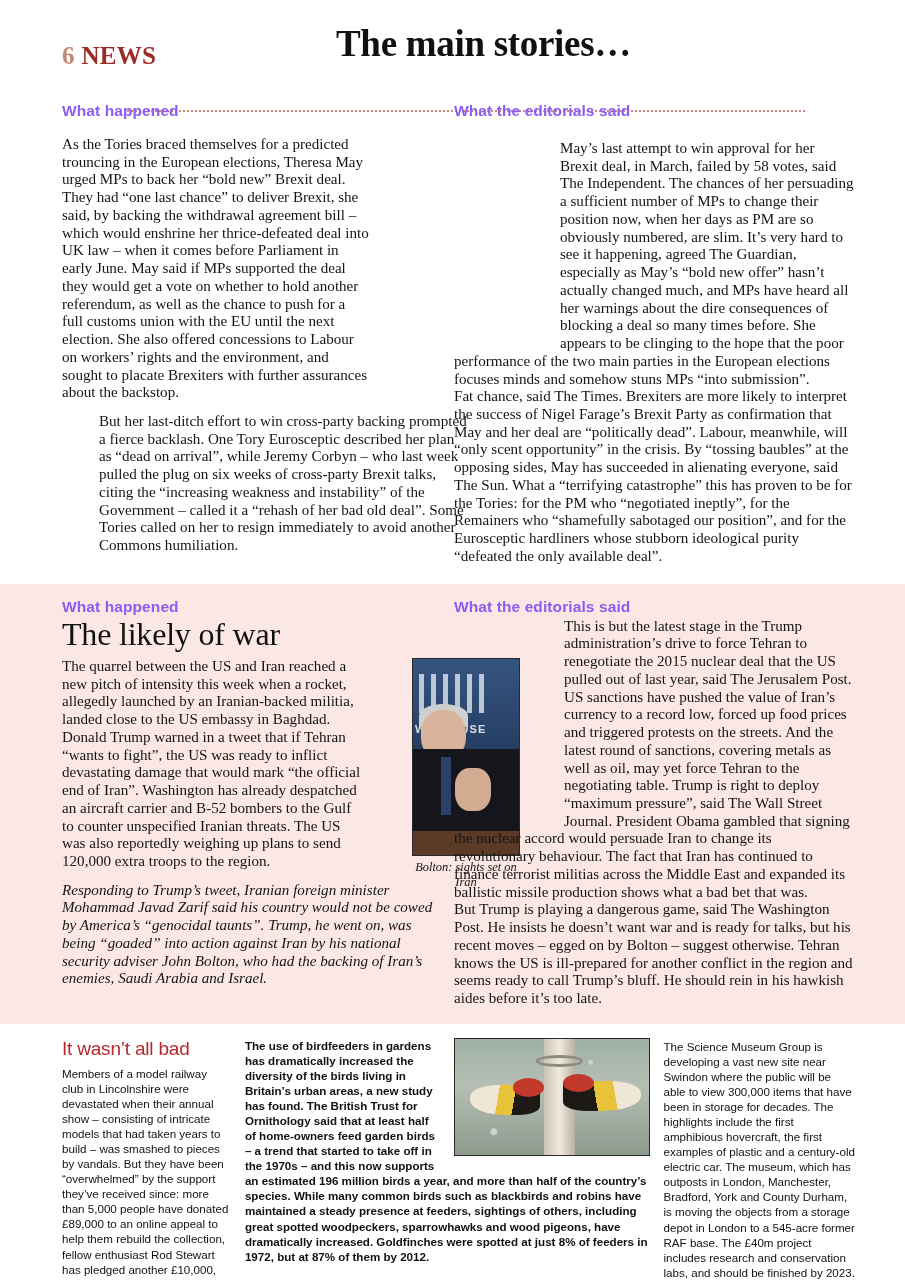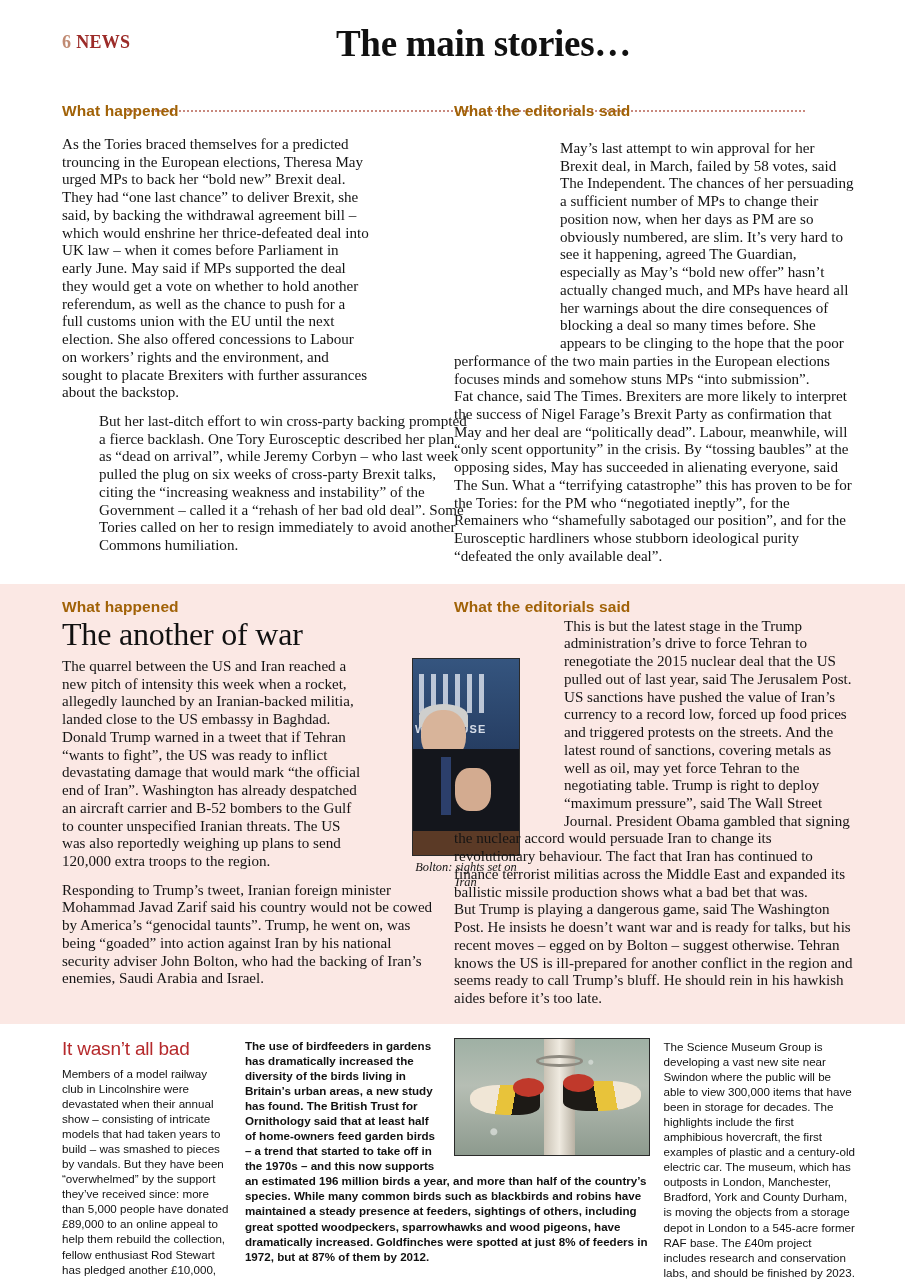--- a/index.html
+++ b/index.html
@@ -17,23 +17,23 @@
   .page { position: relative; width: 905px; height: 1280px; padding: 0; }
 
   
   .masthead {
     position: relative;
     height: 62px;
     margin: 26px 50px 0 62px;
   }
   .folio {
     position: absolute;
-    left: 0; top: 6px;
-    font-family: "Liberation Serif", serif;
-    font-size: 18px;
+    left: 0; top: 16px;
+    font-family: "Liberation Serif", serif;
+    font-size: 25px;
     font-weight: bold;
     letter-spacing: 0.3px;
     color: #9c2b28;
   }
   .folio .num { color: #c08a72; }
   .masthead-title {
     position: absolute;
     left: 8px; right: 0; top: -4px;
     text-align: center;
     font-family: "Liberation Serif", serif;
@@ -57,21 +57,21 @@
     display: flex;
     gap: 22px;
   }
   .col-left  { width: 370px; position: relative; }
   .col-right { width: 400px; position: relative; }
 
   .kicker {
     font-family: "Liberation Sans", sans-serif;
     font-size: 15.5px;
     font-weight: bold;
-    color: #a16207;
+    color: #8b5cf6;
     margin: 0 0 2px 0;
     letter-spacing: 0.1px;
   }
   .headline {
     font-family: "Liberation Serif", serif;
     font-size: 32px;
     font-weight: normal;
     line-height: 1.04;
     margin: 0 0 7px 0;
     letter-spacing: -0.2px;
@@ -122,21 +122,21 @@
 
   
   .band {
     background: #fbe8e4;
     margin-top: 18px;
     padding: 14px 0 16px 0;
   }
   .a2-photo { right: -88px; top: 60px; width: 108px; }
   .a2-photo .photo { width: 108px; height: 198px; }
   .a2-left-para { width: 302px; }
-  .a2-wide { width: 380px; }
+  .a2-wide { width: 380px; font-style: italic; }
   .a2-float {
     float: left;
     width: 98px;
     height: 190px;
     margin: 2px 12px 4px 0;
   }
 
   
   .bottom {
     margin: 14px 50px 0 62px;
@@ -250,21 +250,21 @@
       </div>
       <p class="body-text">Fat chance, said The Times. Brexiters are more likely to interpret the success of Nigel Farage’s Brexit Party as confirmation that May and her deal are “politically dead”. Labour, meanwhile, will “only scent opportunity” in the crisis. By “tossing baubles” at the opposing sides, May has succeeded in alienating everyone, said The Sun. What a “terrifying catastrophe” this has proven to be for the Tories: for the PM who “negotiated ineptly”, for the Remainers who “shamefully sabotaged our position”, and for the Eurosceptic hardliners whose stubborn ideological purity “defeated the only available deal”.</p>
     </div>
   </div>
 
   <div class="band">
     <div class="article article-2">
 
       <div class="col-left">
         <div class="kicker">What happened</div>
-        <h1 class="headline">The another of war</h1>
+        <h1 class="headline">The likely of war</h1>
         <p class="body-text a2-left-para">The quarrel between the US and Iran reached a new pitch of intensity this week when a rocket, allegedly launched by an Iranian-backed militia, landed close to the US embassy in Baghdad. Donald Trump warned in a tweet that if Tehran “wants to fight”, the US was ready to inflict devastating damage that would mark “the official end of Iran”. Washington has already despatched an aircraft carrier and B-52 bombers to the Gulf to counter unspecified Iranian threats. The US was also reportedly weighing up plans to send 120,000 extra troops to the region.</p>
         <p class="body-text a2-wide">Responding to Trump’s tweet, Iranian foreign minister Mohammad Javad Zarif said his country would not be cowed by America’s “genocidal taunts”. Trump, he went on, was being “goaded” into action against Iran by his national security adviser John Bolton, who had the backing of Iran’s enemies, Saudi Arabia and Israel.</p>
 
         <div class="photo-block a2-photo">
           <div class="photo ph-bolton">
             <div class="wall"></div>
               <div class="seal"></div>
             <div class="txt">WA&nbsp;&nbsp;&nbsp;&nbsp;OUSE</div>
             <div class="hair"></div>
               <div class="head"></div>

